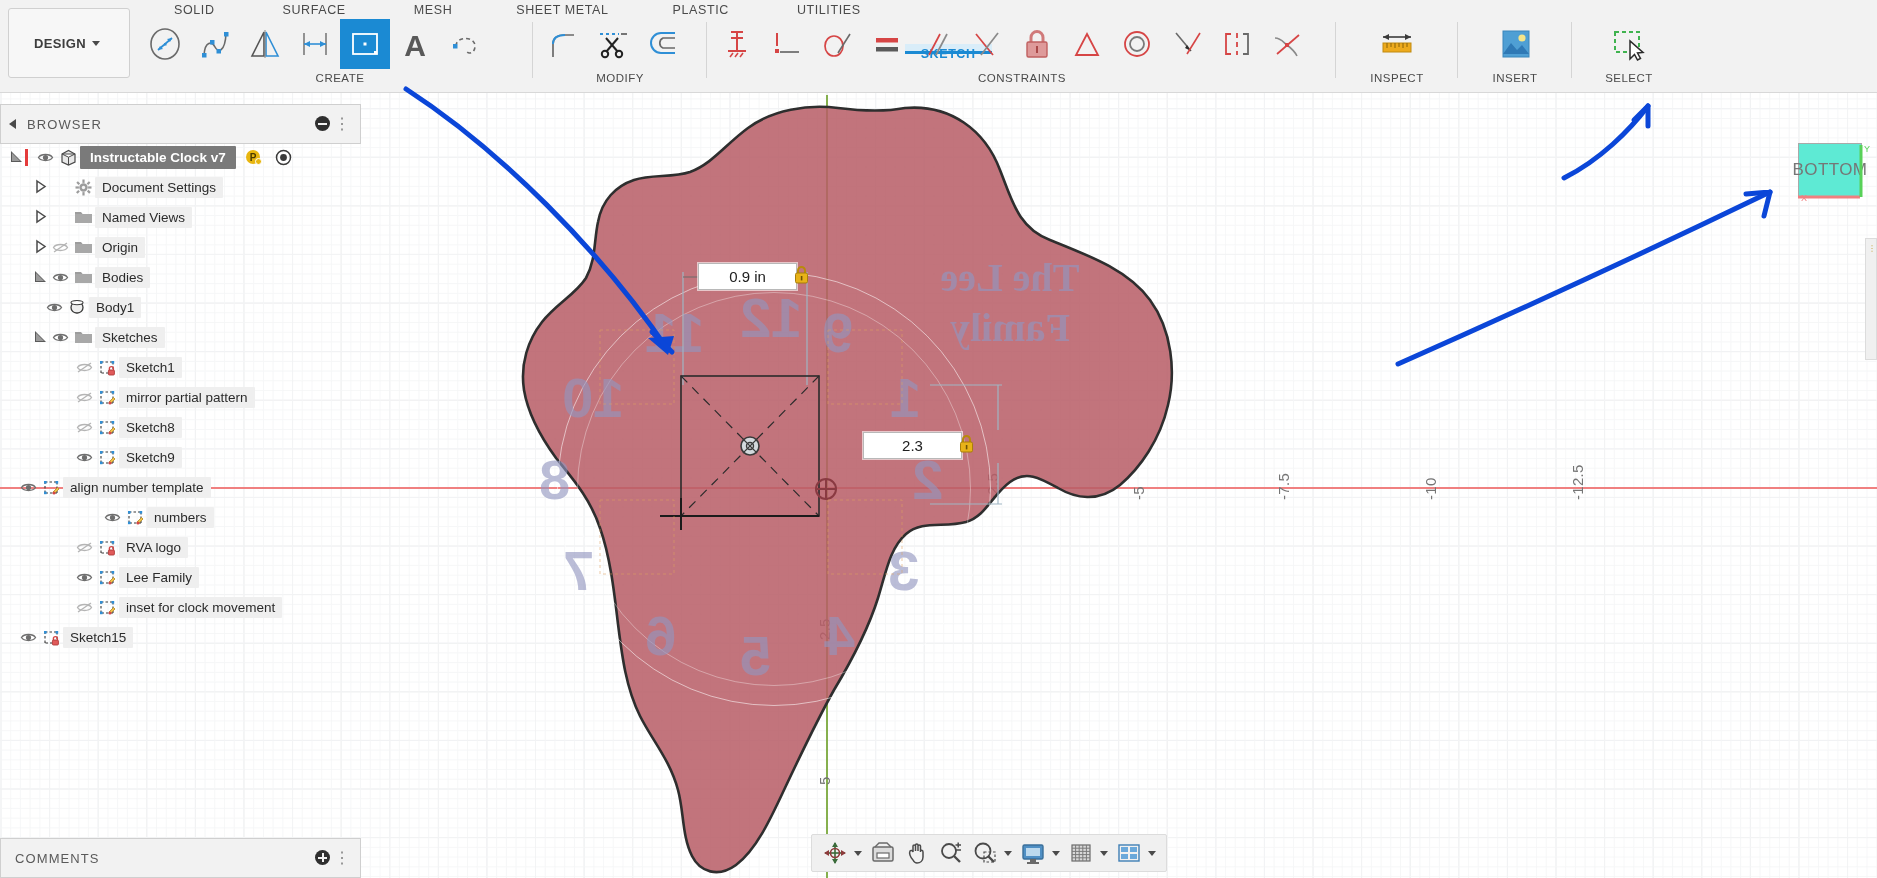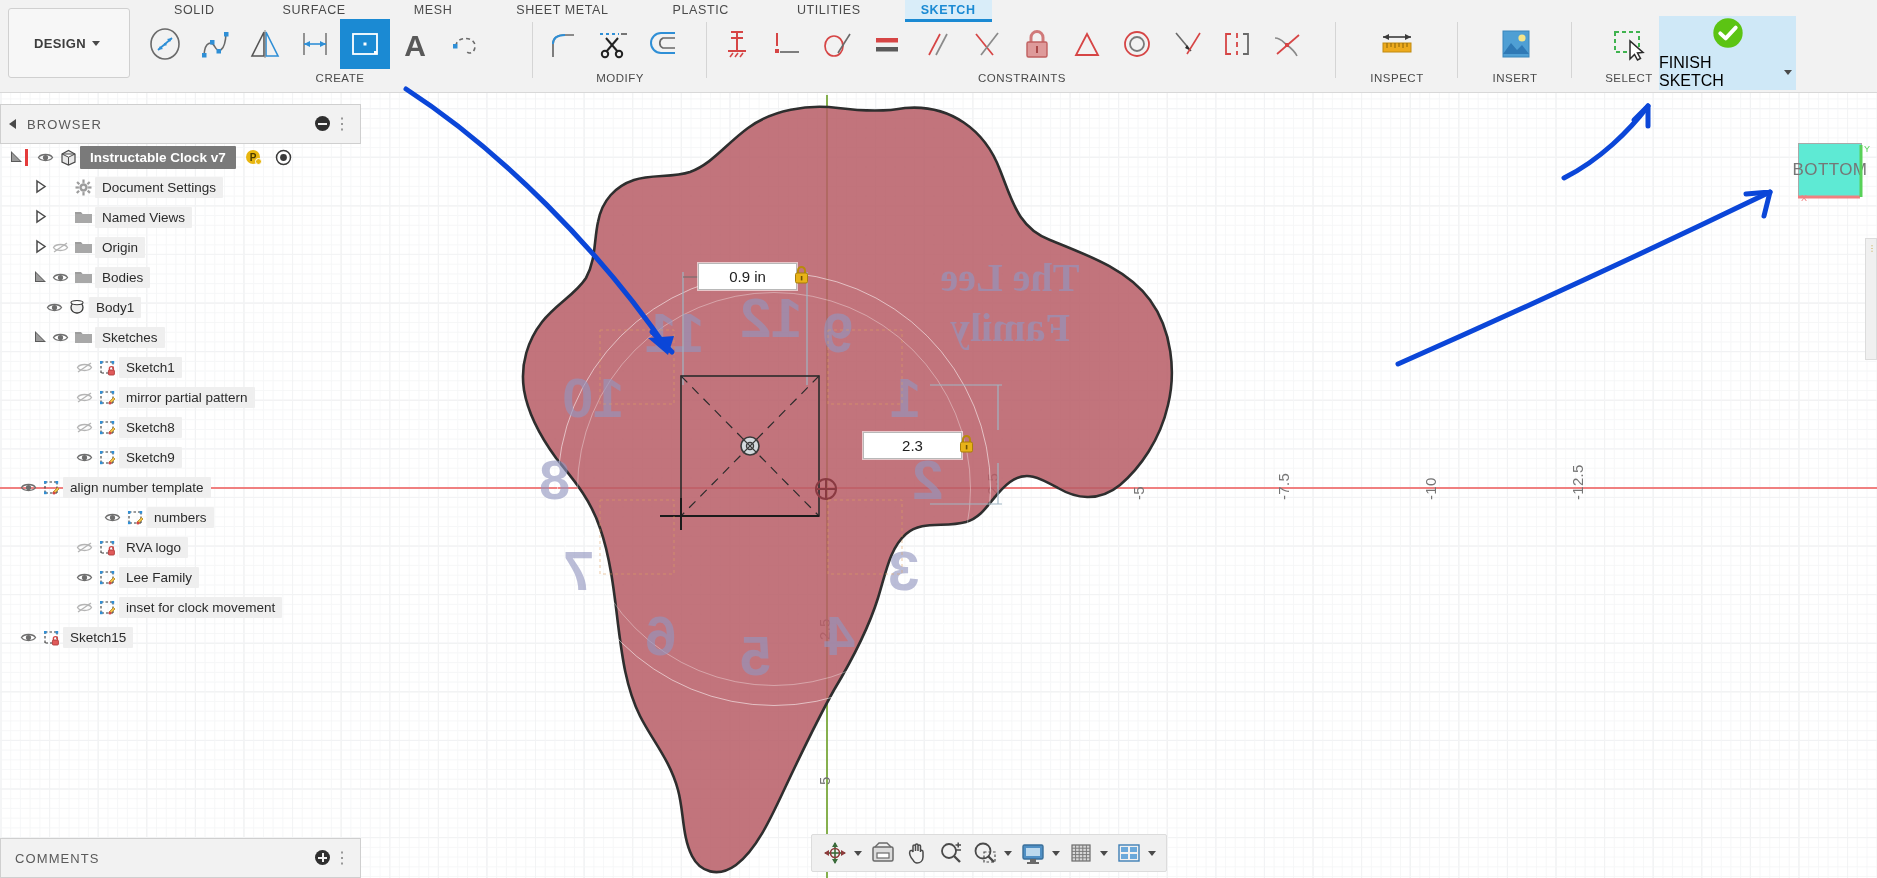--- a/index.html
+++ b/index.html
@@ -312,21 +312,21 @@
       <span class="caret" style="margin-left:6px;"></span>
     </div>
 
     <div class="tabrow">
       <div class="tab" style="margin-left:18px;">SOLID</div>
       <div class="tab" style="margin-left:36px;">SURFACE</div>
       <div class="tab" style="margin-left:36px;">MESH</div>
       <div class="tab" style="margin-left:32px;">SHEET METAL</div>
       <div class="tab" style="margin-left:32px;">PLASTIC</div>
       <div class="tab" style="margin-left:36px;">UTILITIES</div>
-      <div class="tab active" style="margin-left:28px;">SKETCH</div>
+      <div class="tab active" style="margin-left:28px;margin-top:44px;">SKETCH</div>
     </div>
 
     <div class="grp" style="left:140px;width:400px;">
       <div class="icons">
         <div class="ticon">
           <svg width="40" height="40" viewBox="0 0 40 40">
             <ellipse cx="20" cy="20" rx="14" ry="15" fill="none" stroke="#6a6a6a" stroke-width="1.6"></ellipse>
             <line x1="13" y1="26" x2="27" y2="14" stroke="#2f8fd6" stroke-width="1.8"></line>
             <polygon points="27,14 22,15 25,18" fill="#2f8fd6"></polygon>
             <polygon points="13,26 18,25 15,22" fill="#2f8fd6"></polygon>
@@ -542,30 +542,20 @@
         <div class="ticon">
           <svg width="46" height="40" viewBox="0 0 46 40">
             <rect x="9" y="8" width="24" height="20" fill="none" stroke="#3fb34f" stroke-width="2" stroke-dasharray="4 3"></rect>
             <path d="M24 17 L24 35 L28.5 30.5 L31.5 36 L34.5 34.5 L31.5 29 L37 28.5 Z" fill="#ffffff" stroke="#2b2b2b" stroke-width="1.5"></path>
           </svg>
         </div>
       </div>
       <div class="glabel">SELECT</div>
     </div>
 
-    <div id="finishsketch">
-      <svg width="44" height="44" viewBox="0 0 44 44">
-        <circle cx="22" cy="22" r="19" fill="#5cc413"></circle>
-        <path d="M12 22.5 L19 29 L32 15" fill="none" stroke="#ffffff" stroke-width="5" stroke-linecap="round" stroke-linejoin="round"></path>
-      </svg>
-      <div class="glabel" style="display:flex;align-items:center;">
-        <span>FINISH SKETCH</span>
-        <span class="caret" style="margin-left:5px;"></span>
-      </div>
-    </div>
   </div>
 
   <div id="browser">
     <div class="collapse-arrow"></div>
     <div class="title">BROWSER</div>
     <div class="minus-btn"></div>
     <div class="grip">⋮</div>
   </div>
 
   <div id="tree">

